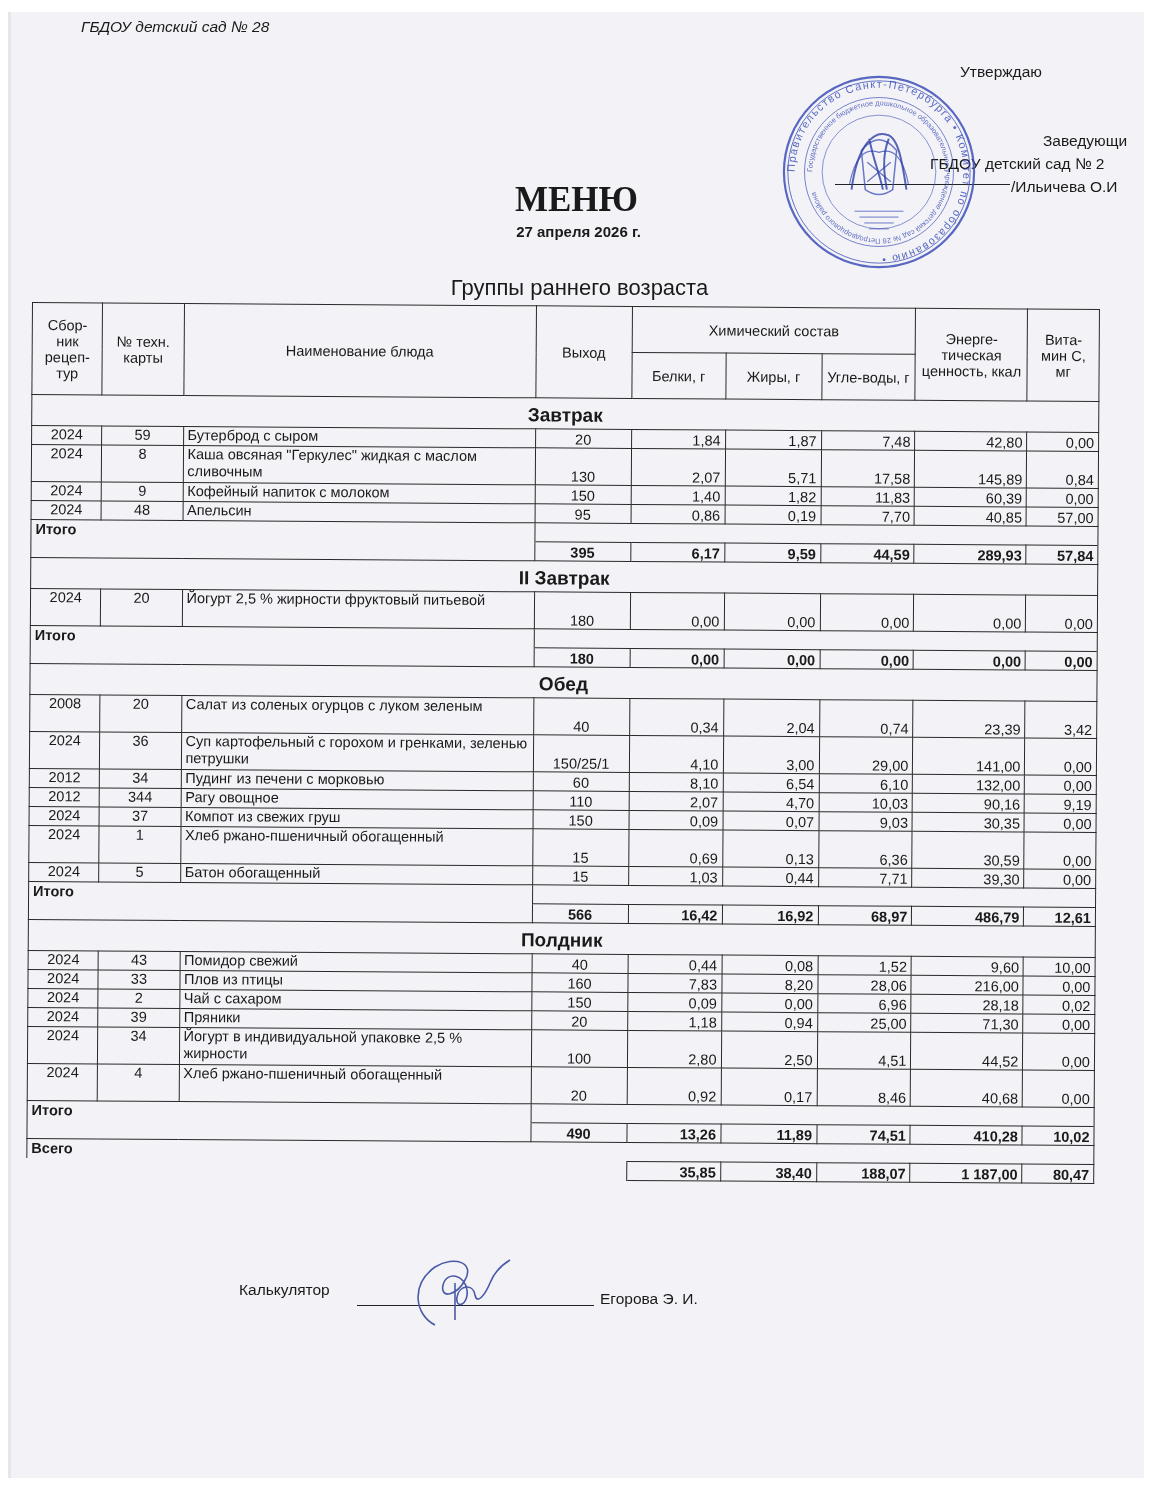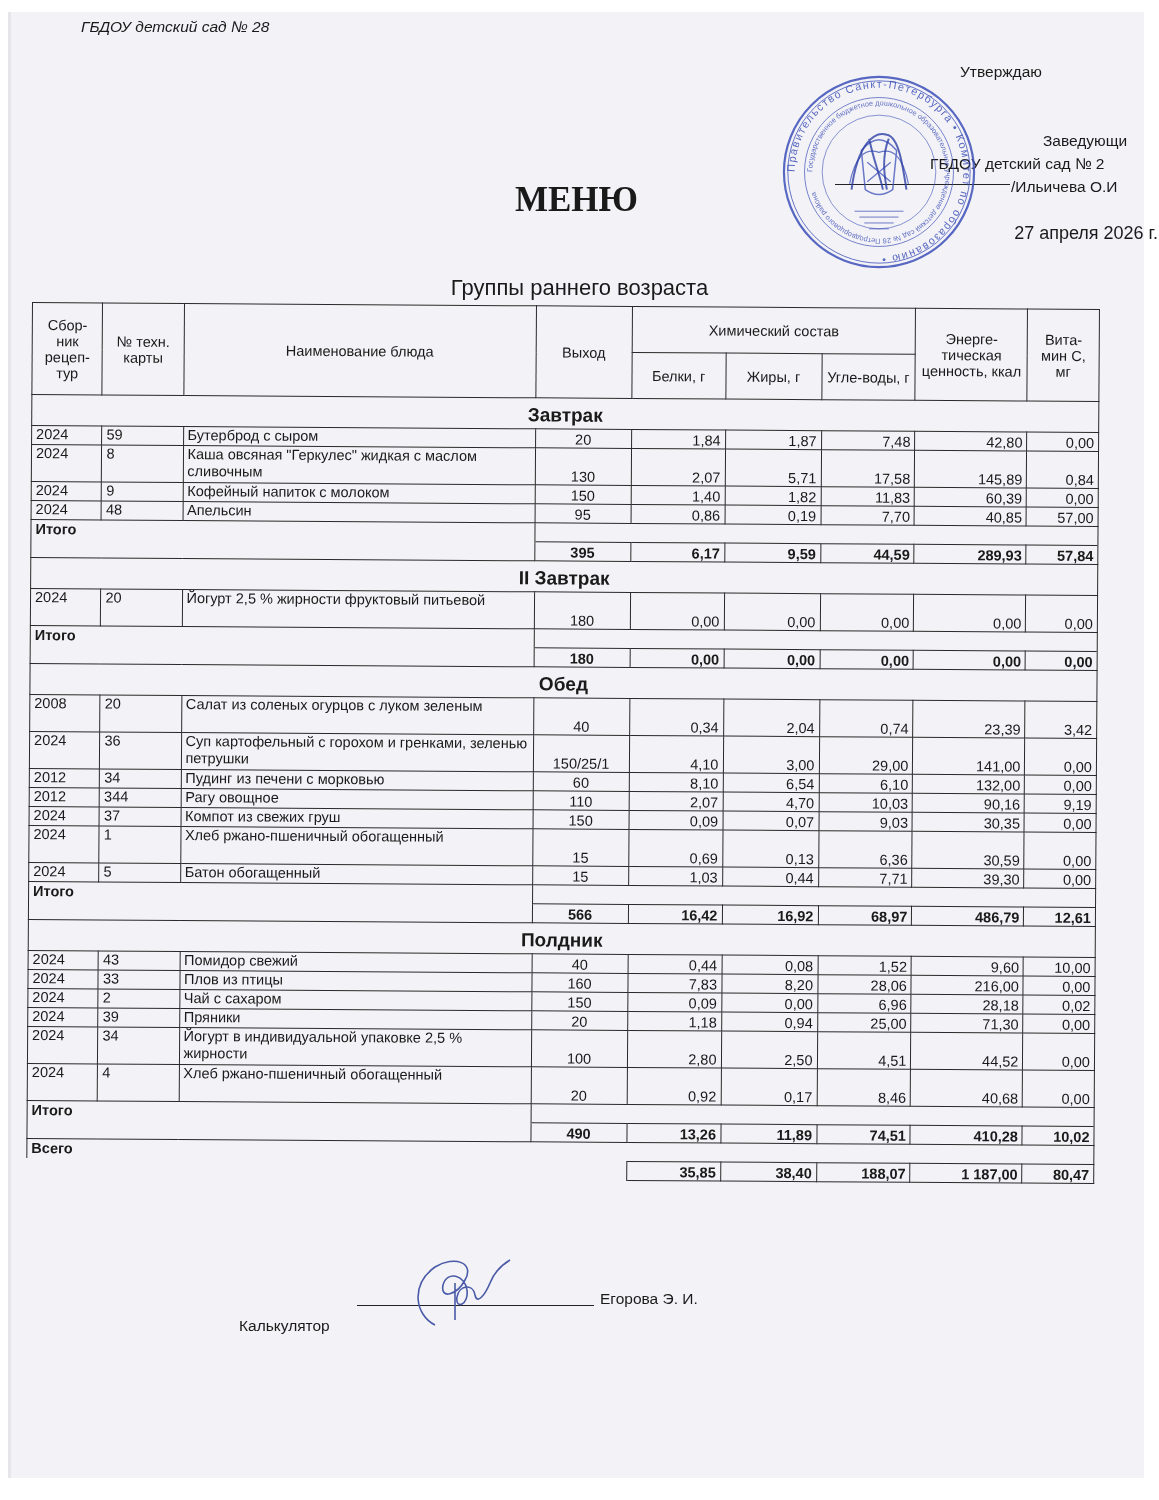--- a/index.html
+++ b/index.html
@@ -11,39 +11,39 @@
   .org { position: absolute; left: 60px; top: 18px; font-size: 15.5px; font-style: italic; margin-left: 21px; }
   .approve { position: absolute; left: 960px; top: 63px; font-size: 15.5px; font-weight: normal; }
   .head-line { position: absolute; font-size: 15.5px; white-space: nowrap; margin-top: 12px; }
   .hl1 { left: 1043px; top: 120px; }
   .hl2 { left: 930px; top: 143px; }
   .hl3 { left: 1011px; top: 166px; }
   .sign-line-top { position: absolute; left: 835px; top: 184px; width: 175px; height: 1px; background: #222; }
   .stamp { position: absolute; left: 781px; top: 74px; width: 196px; height: 196px; }
   .title { position: absolute; left: 0; width: 1159px; text-align: center; }
   .t-menu { top: 180px; font-family: "Liberation Serif", "DejaVu Serif", serif; font-size: 35px; font-weight: bold; left: -3px; }
-  .t-date { top: 223px; font-size: 18px; font-weight: normal; left: -1px; text-align: right; }
+  .t-date { top: 223px; font-size: 15px; font-weight: bold; left: -1px; }
   .t-group { top: 275px; font-size: 22px; font-weight: normal; left: 0px; }
 
   table.menu { position: absolute; left: 32px; top: 302px; width: 1068px; border-collapse: collapse;
                font-size: 14.5px; table-layout: fixed; transform: rotate(0.38deg); transform-origin: 0 0; }
   table.menu td, table.menu th { border: 1.5px solid #2a2a2a; padding: 0 4px; }
   table.menu th { font-weight: normal; font-size: 14.5px; text-align: center; line-height: 16px; }
   .c1 { width: 66px; } .c2 { width: 76px; } .c3 { width: 330px; } .c4 { width: 90px; }
   .c5 { width: 88px; } .c6 { width: 90px; } .c7 { width: 88px; } .c8 { width: 105px; } .c9 { width: 67px; }
-  td.ctr { vertical-align: top; }
+  td.ctr { text-align: center; vertical-align: top; }
   td.num { text-align: right; vertical-align: bottom; }
   td.name { text-align: left; vertical-align: top; line-height: 17px; }
   td.yield { text-align: center; vertical-align: bottom; }
   tr.sec td { text-align: center; font-size: 19px; font-weight: bold; height: 28px; border-bottom: 1.5px solid #2a2a2a; vertical-align: bottom; padding-bottom: 2px;}
   tr.item td { height: 18px; }
   tr.item.tall td { height: 36px; }
   tr.total td { font-weight: bold; height: 18px; }
   tr.total td.lbl { text-align: left; border-right: none; }
-  .footer-label { position: absolute; left: 239px; top: 1317px; font-size: 15.5px; }
+  .footer-label { position: absolute; left: 239px; top: 1281px; font-size: 15.5px; }
   .footer-line { position: absolute; left: 357px; top: 1305px; width: 237px; height: 1px; background: #222; }
   .footer-name { position: absolute; left: 600px; top: 1290px; font-size: 15.5px; }
   .sig { position: absolute; left: 395px; top: 1255px; width: 130px; height: 75px; }
 </style>
 </head>
 <body>
 
 <div class="page"></div>
 <div class="page-shadow"></div>
 

